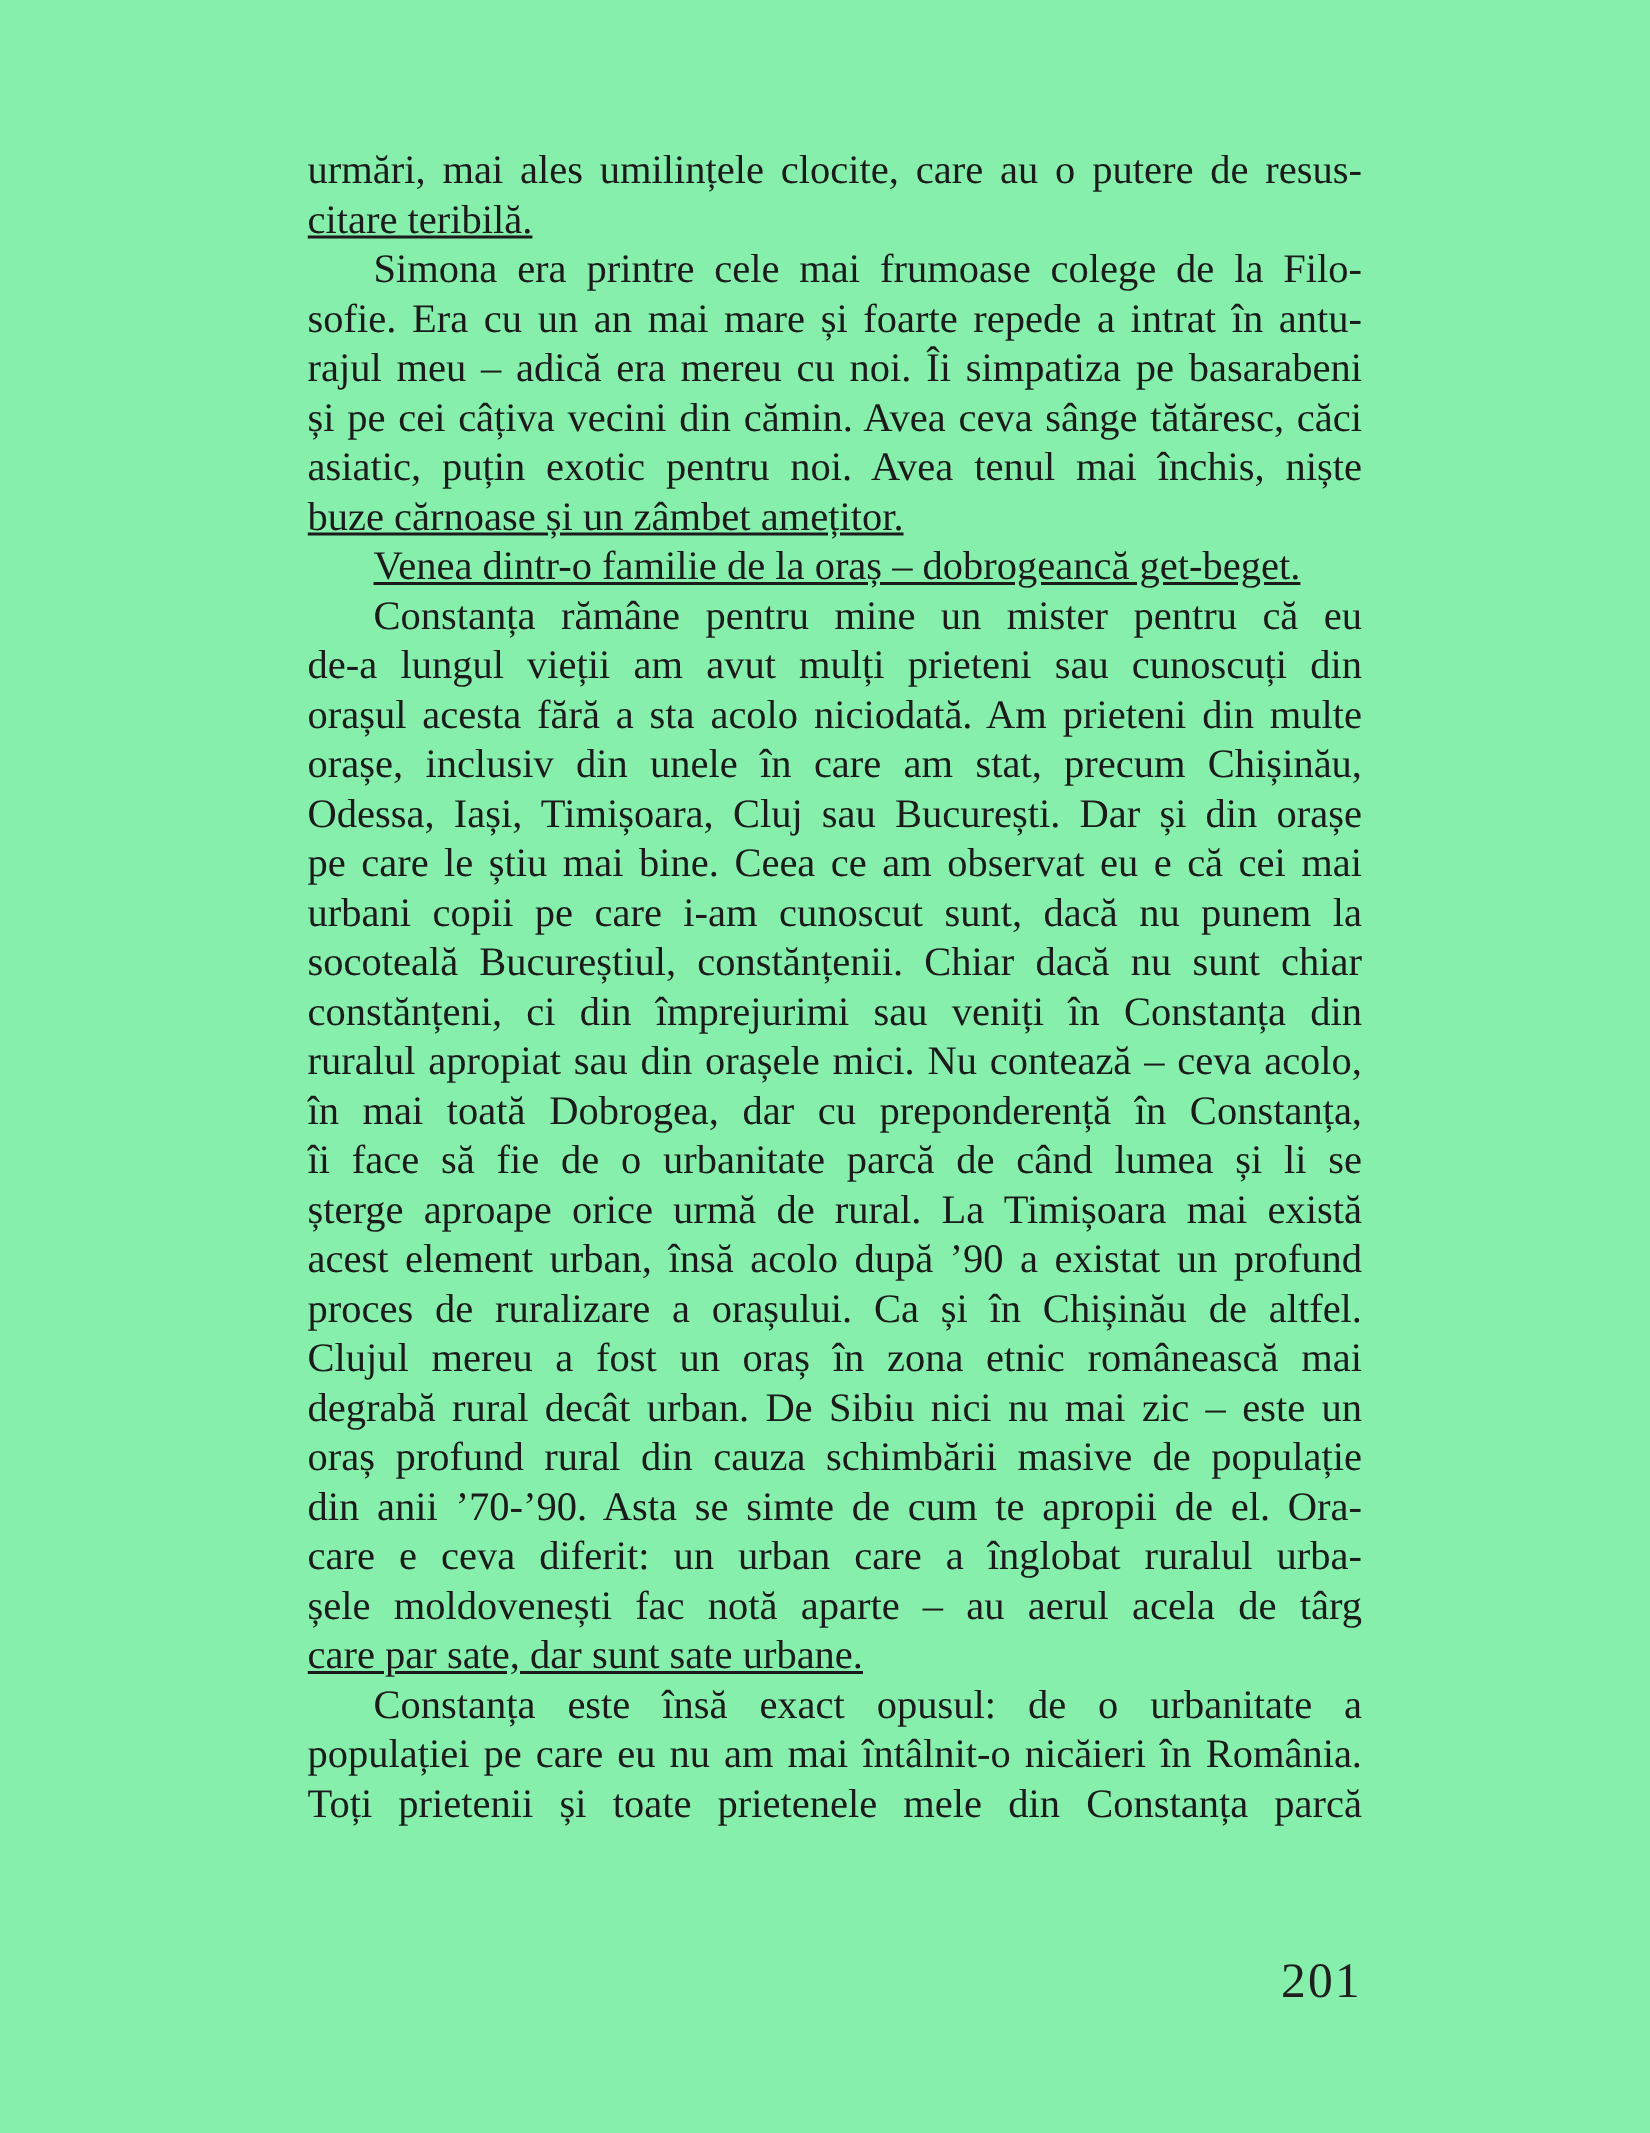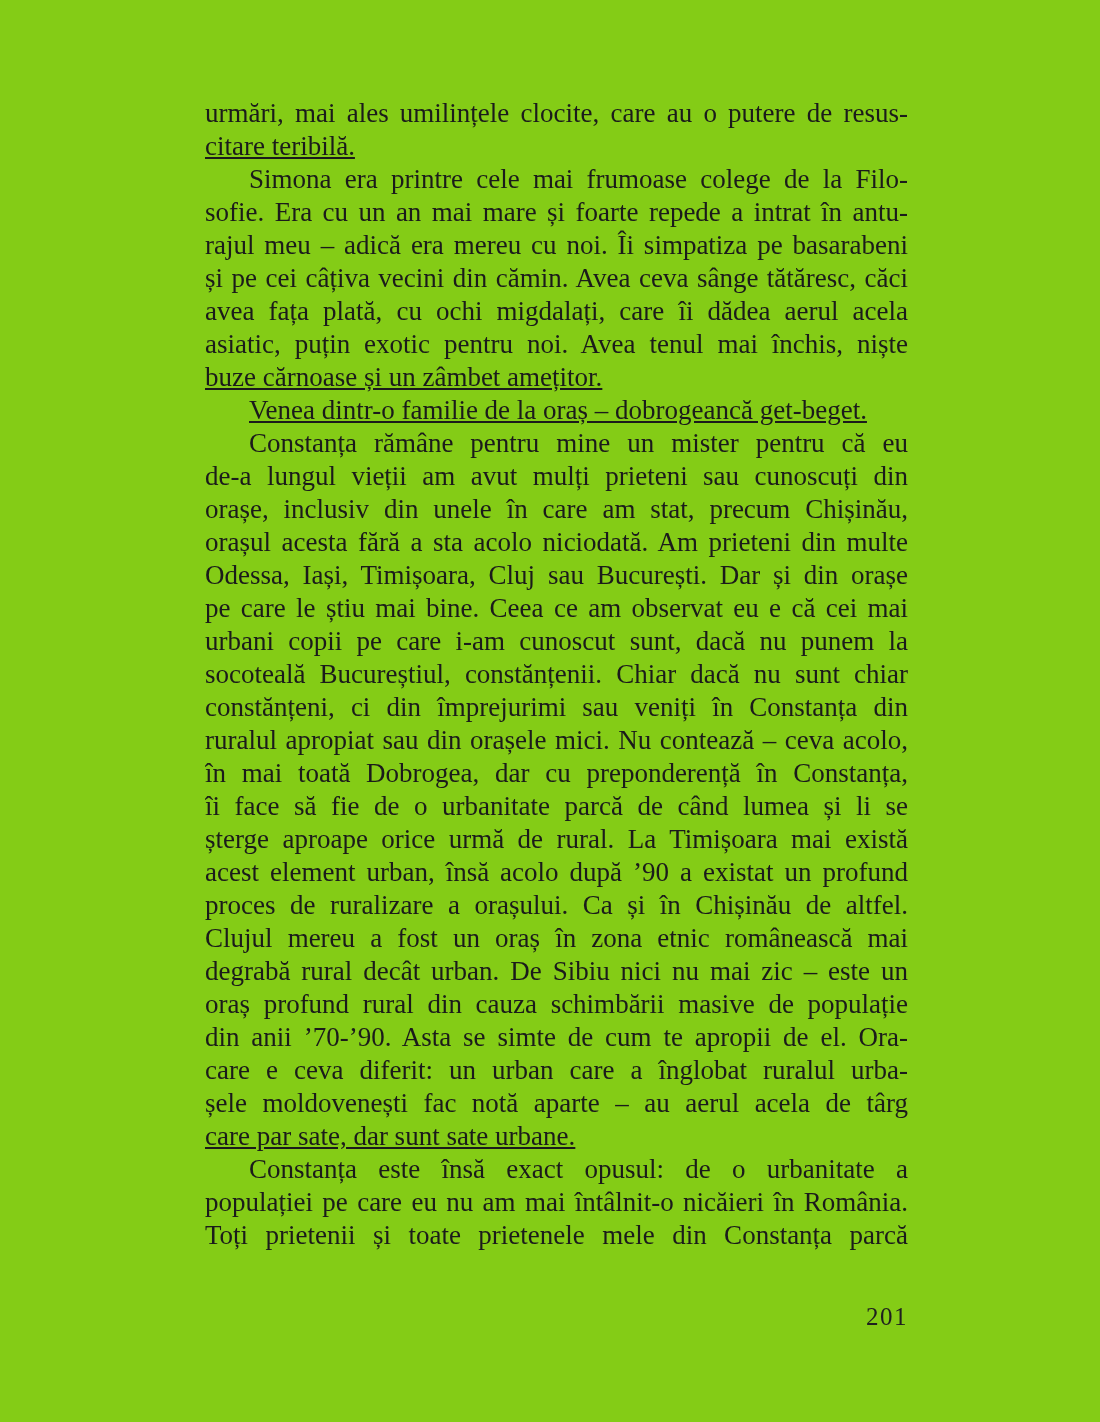--- a/index.html
+++ b/index.html
@@ -7,21 +7,21 @@
     width: 1100px;
     height: 1422px;
     background: #ffffff;
     font-family: "Liberation Serif", "DejaVu Serif", serif;
   }
   .page {
     position: absolute;
     left: 0; top: 0;
     width: 1100px;
     height: 1422px;
-    background: #84cc16;
+    background: #86efac;
     color: #1b1b1b;
     overflow: hidden;
   }
   .text-block {
     position: absolute;
     left: 205px;
     top: 97px;
     width: 703px;
   }
   .para { margin: 0; }
@@ -37,52 +37,51 @@
     color: #1b1b1b;
   }
   .line.lastline { text-align-last: left; text-decoration: underline; }
   .line.indent { text-indent: 44px; }
   .page-number {
     position: absolute;
     left: 205px;
     top: 1303px;
     width: 703px;
     text-align: right;
-    font-size: 25px;
+    font-size: 33px;
     letter-spacing: 1.5px;
     color: #1f1f1f;
     font-variant-numeric: oldstyle-nums;
   }
 </style>
 </head>
 <body>
 
 <div class="page">
   <div class="text-block">
       <div class="para">
         <div class="line">urmări, mai ales umilințele clocite, care au o putere de resus-</div>
         <div class="line lastline">citare teribilă.</div>
       </div>
       <div class="para">
         <div class="line indent">Simona era printre cele mai frumoase colege de la Filo-</div>
         <div class="line">sofie. Era cu un an mai mare și foarte repede a intrat în antu-</div>
         <div class="line">rajul meu – adică era mereu cu noi. Îi simpatiza pe basarabeni</div>
         <div class="line">și pe cei câțiva vecini din cămin. Avea ceva sânge tătăresc, căci</div>
-        <div class="line">avea fața plată, cu ochi migdalați, care îi dădea aerul acela</div>
         <div class="line">asiatic, puțin exotic pentru noi. Avea tenul mai închis, niște</div>
         <div class="line lastline">buze cărnoase și un zâmbet amețitor.</div>
       </div>
       <div class="para">
         <div class="line indent lastline">Venea dintr-o familie de la oraș – dobrogeancă get-beget.</div>
       </div>
       <div class="para">
         <div class="line indent">Constanța rămâne pentru mine un mister pentru că eu</div>
         <div class="line">de-a lungul vieții am avut mulți prieteni sau cunoscuți din</div>
+        <div class="line">orașul acesta fără a sta acolo niciodată. Am prieteni din multe</div>
         <div class="line">orașe, inclusiv din unele în care am stat, precum Chișinău,</div>
-        <div class="line">orașul acesta fără a sta acolo niciodată. Am prieteni din multe</div>
         <div class="line">Odessa, Iași, Timișoara, Cluj sau București. Dar și din orașe</div>
         <div class="line">pe care le știu mai bine. Ceea ce am observat eu e că cei mai</div>
         <div class="line">urbani copii pe care i-am cunoscut sunt, dacă nu punem la</div>
         <div class="line">socoteală Bucureștiul, constănțenii. Chiar dacă nu sunt chiar</div>
         <div class="line">constănțeni, ci din împrejurimi sau veniți în Constanța din</div>
         <div class="line">ruralul apropiat sau din orașele mici. Nu contează – ceva acolo,</div>
         <div class="line">în mai toată Dobrogea, dar cu preponderență în Constanța,</div>
         <div class="line">îi face să fie de o urbanitate parcă de când lumea și li se</div>
         <div class="line">șterge aproape orice urmă de rural. La Timișoara mai există</div>
         <div class="line">acest element urban, însă acolo după ’90 a existat un profund</div>

